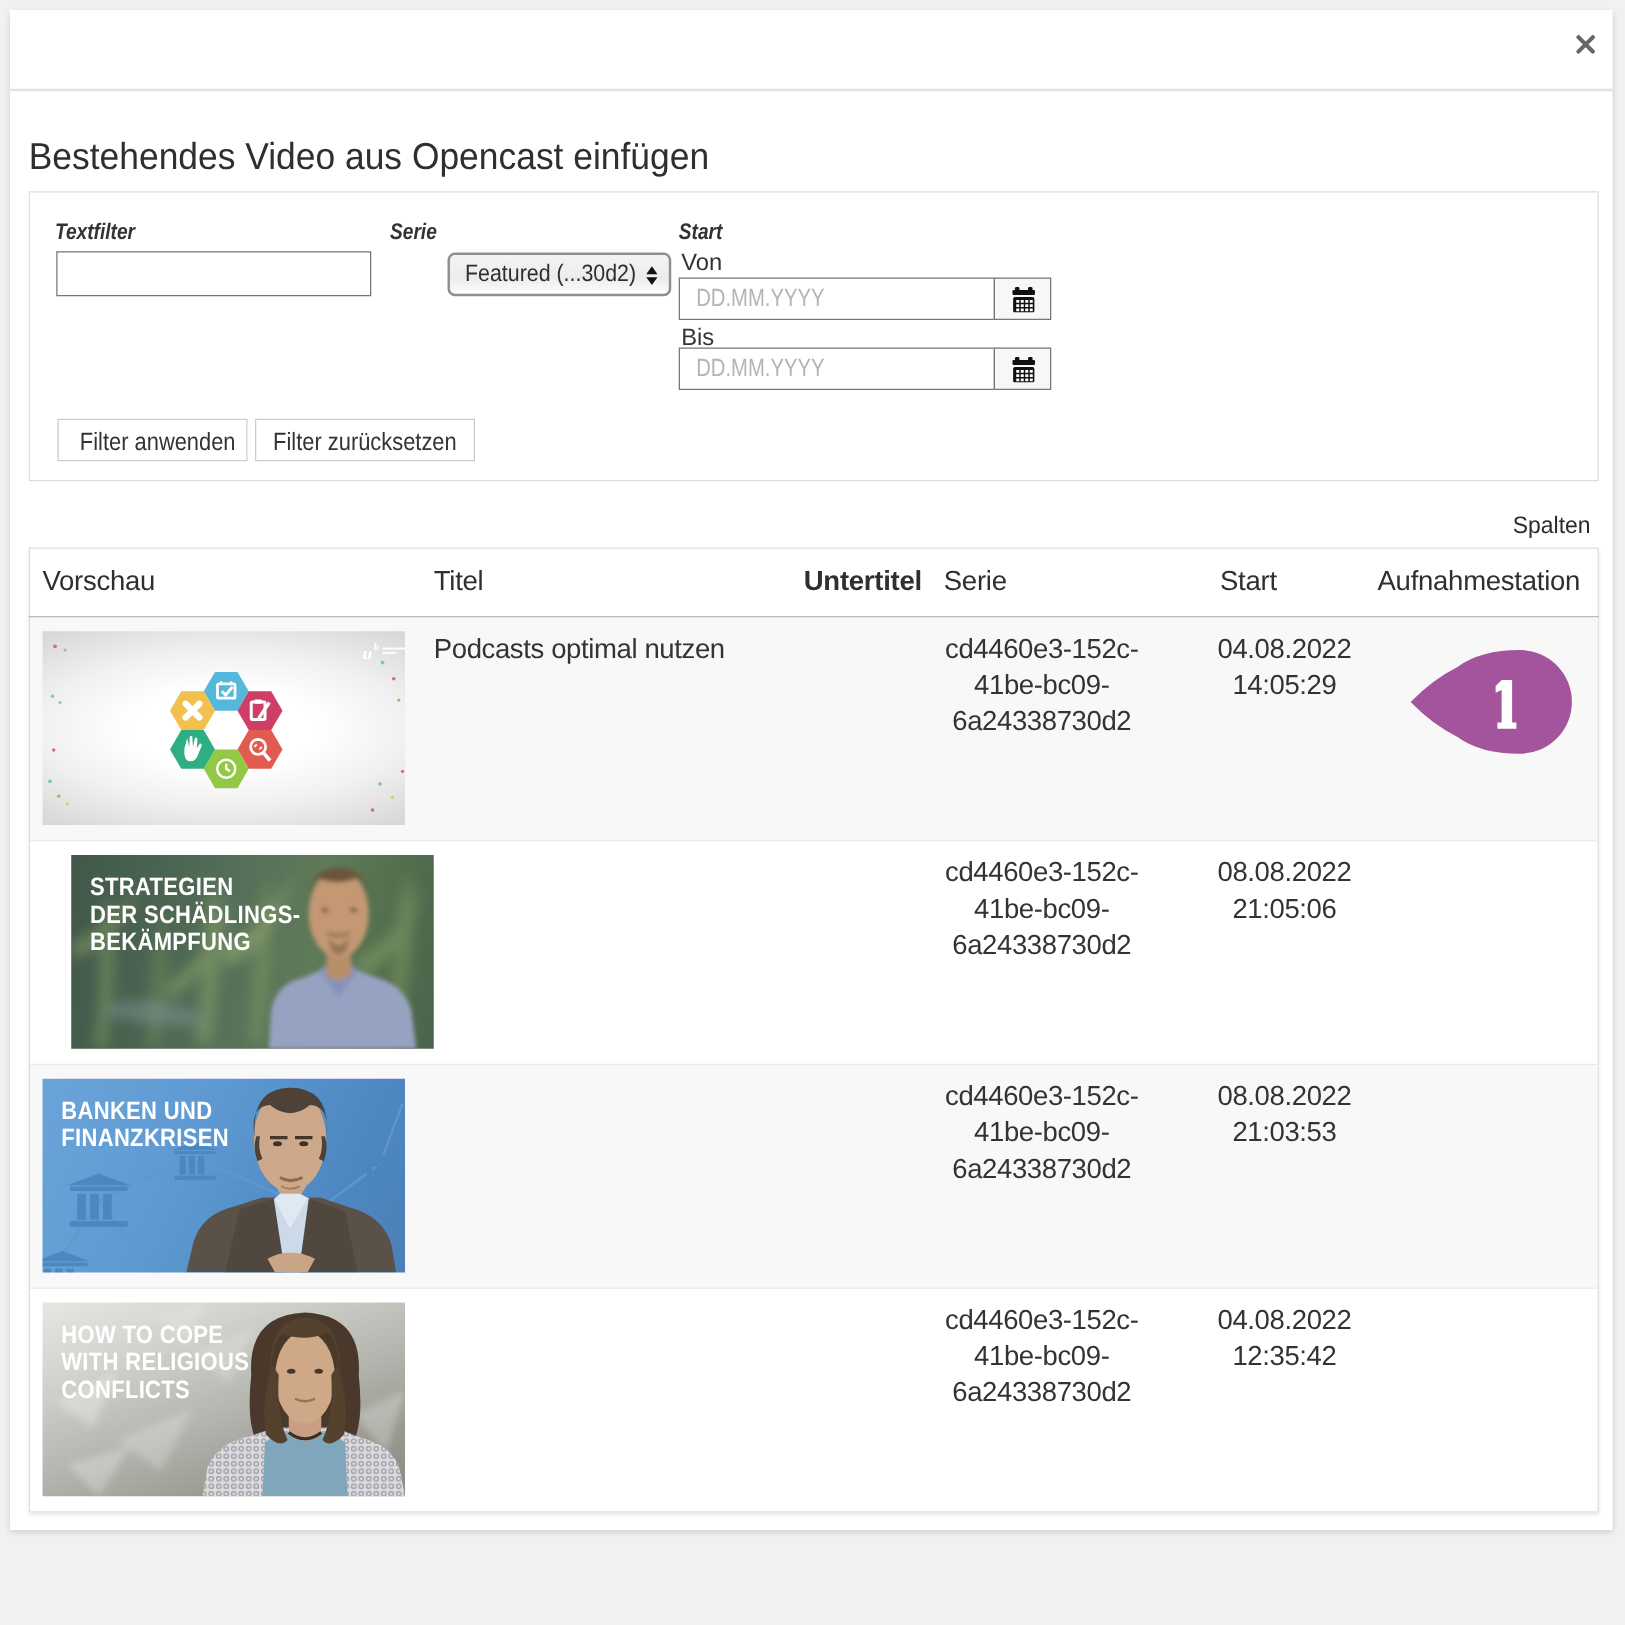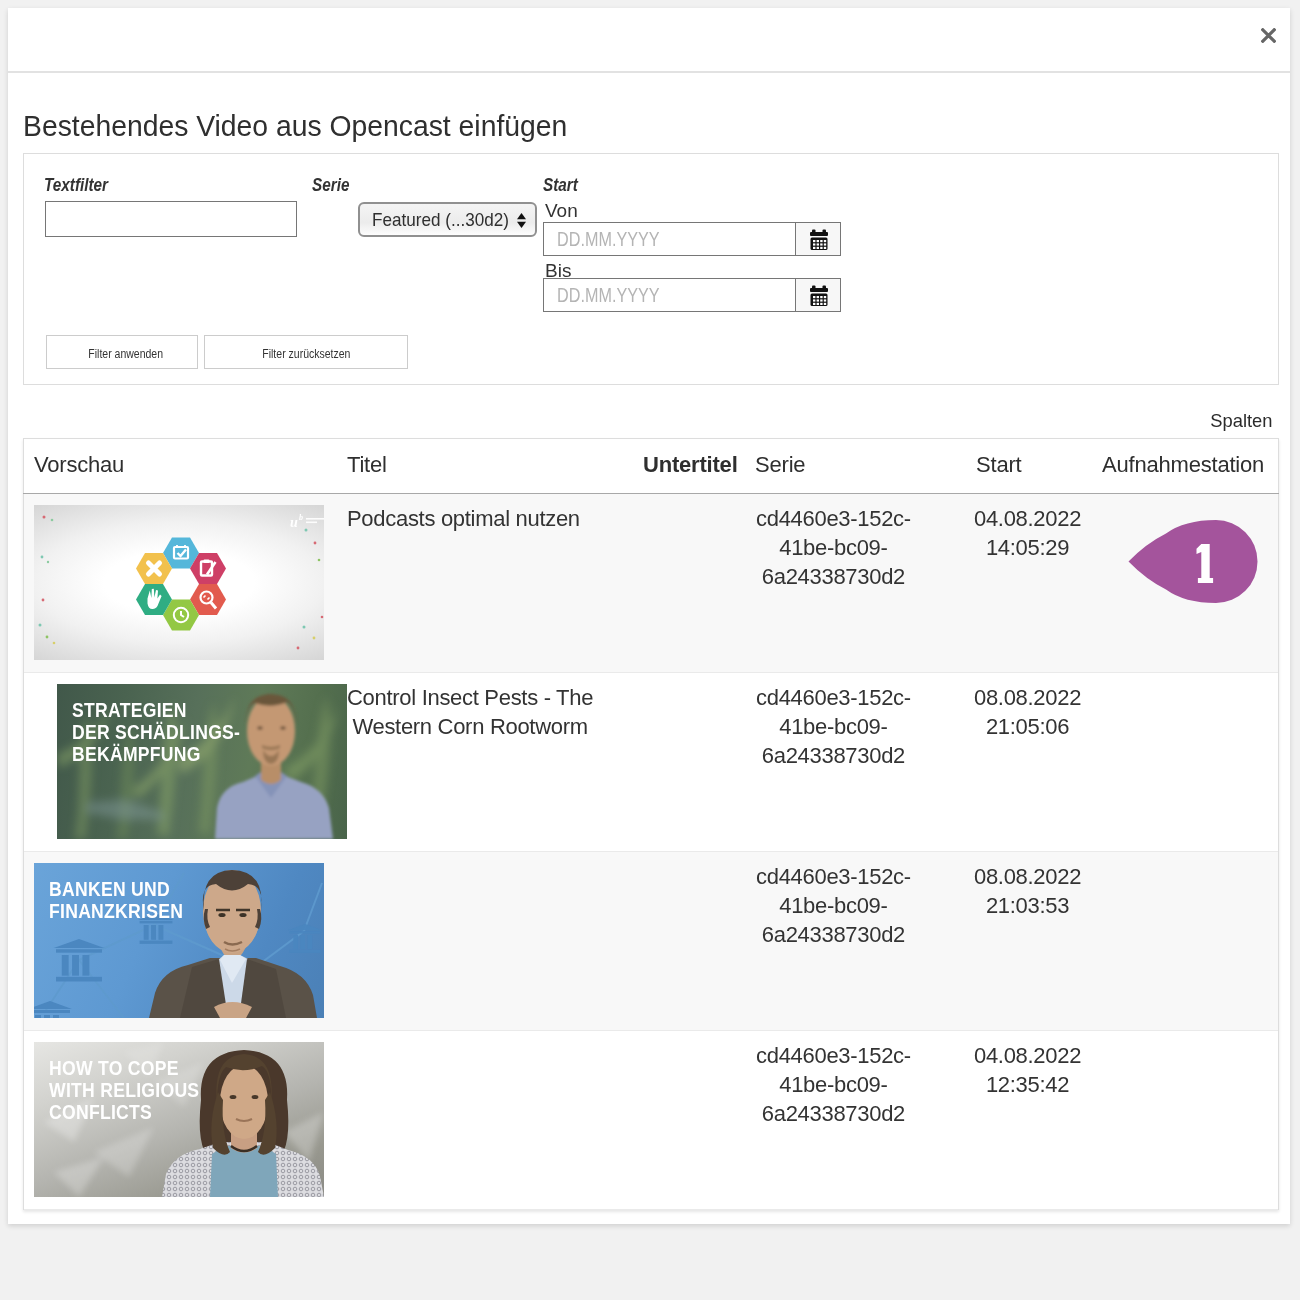--- a/index.html
+++ b/index.html
@@ -8,21 +8,21 @@
 .modal { position:absolute; left:8px; top:8px; width:1282px; height:1216px; background:#fff; box-shadow:0 2px 5px rgba(0,0,0,0.14); }
 .hdr-divider { position:absolute; left:8px; top:71px; width:1282px; height:1.5px; background:#e2e2e2; }
 .close-x { position:absolute; left:1261px; top:28px; }
 h1.title { position:absolute; left:23px; top:109px; font-size:30px; font-weight:400; color:#2f2f2f; transform:scaleX(0.944); transform-origin:0 0; white-space:nowrap; }
 .filterbox { position:absolute; left:23px; top:153px; width:1256px; height:232px; border:1px solid #ddd; background:#fff; }
 .flabel { position:absolute; font-size:18px; font-style:italic; font-weight:bold; color:#333; transform:scaleX(0.85); transform-origin:0 0; white-space:nowrap; }
 .slabel { position:absolute; font-size:19px; color:#333; }
 .tinput { position:absolute; border:1px solid #767676; background:#fff; }
 .selectbox { position:absolute; left:313px; top:202px; width:179px; height:35px; border:2px solid #909090; border-radius:6px; background:linear-gradient(#f4f4f4,#ececec 60%,#fdfdfd); font-size:19px; color:#2f2f2f; line-height:32px; padding-left:12px;margin-left:45px; }
 .selectbox .stxt { display:inline-block; transform:scaleX(0.9); transform-origin:0 50%; }
-.btn { position:absolute; border:1px solid #ccc; background:#fff; font-size:12px; color:#333; text-align:center; }
+.btn { position:absolute; border:1px solid #ccc; background:#fff; font-size:20px; color:#333; text-align:center; }
 .btn span { display:inline-block; transform:scaleX(0.875); transform-origin:50% 50%; white-space:nowrap; }
 .placeholder { color:#b4b4b4; font-size:20px; display:inline-block; transform:scaleX(0.81); transform-origin:0 0; white-space:nowrap; }
 .calbtn { position:absolute; border:1px solid #767676; border-left:1px solid #767676; background:#f7f7f7; }
 .spalten { position:absolute; font-size:19px; color:#2b2b2b; transform:scaleX(0.965); transform-origin:100% 0; }
 .tablebox { position:absolute; left:23px; top:438px; width:1256px; height:772px; border:1px solid #ddd; background:#fff; box-shadow:0 2px 3px rgba(0,0,0,0.10); }
 .th { position:absolute; font-size:22px; color:#2f2f2f; letter-spacing:-0.2px; }
 .thead-line { position:absolute; left:23px; top:493px; width:1256px; height:1px; background:#a8a8a8; }
 .row { position:absolute; left:24px; width:1254px; height:179px; border-bottom:1px solid #eaeaea; }
 .row.odd { background:#f8f8f8; }
 .cell { position:absolute; font-size:22px; line-height:29px; color:#333; letter-spacing:-0.3px;text-align:center; }
@@ -95,21 +95,21 @@
         <rect x="11.2" y="14.4" width="2.4" height="2.2"></rect>
         <rect x="14.8" y="14.4" width="2.4" height="2.2"></rect>
       <rect x="4" y="17.8" width="2.4" height="2.2"></rect>
         <rect x="7.6" y="17.8" width="2.4" height="2.2"></rect>
         <rect x="11.2" y="17.8" width="2.4" height="2.2"></rect>
         <rect x="14.8" y="17.8" width="2.4" height="2.2"></rect>
     </g>
   </svg>
 </div>
 <div class="btn" style="left:46px; top:335px; width:152px; height:34px; line-height:37px;"><span style="position:relative;left:4px;">Filter anwenden</span></div>
-<div class="btn" style="left:204px; top:335px; width:204px; height:34px; line-height:37px;"><span>Filter zurücksetzen</span></div>
+<div class="btn" style="left:204px; top:335px; width:176px; height:34px; line-height:37px;"><span>Filter zurücksetzen</span></div>
 
 <div class="spalten" style="right:28px; top:410px;">Spalten</div>
 
 <div class="tablebox"></div>
 <div class="th" style="left:34px; top:452px;">Vorschau</div>
 <div class="th" style="left:347px; top:452px;">Titel</div>
 <div class="th" style="left:643px; top:452px;font-weight:bold;">Untertitel</div>
 <div class="th" style="left:755px; top:452px;">Serie</div>
 <div class="th" style="left:976px; top:452px;">Start</div>
 <div class="th" style="left:1102px; top:452px;">Aufnahmestation</div>
@@ -223,21 +223,20 @@
         <ellipse cx="214" cy="47" rx="24" ry="35" fill="#c49873"></ellipse>
         <path d="M189 42 Q187 11 214 10 Q241 11 239 42 Q239 22 230 18 Q214 25 198 19 Q189 22 189 42 Z" fill="#6b563a"></path>
         <ellipse cx="203" cy="44" rx="2.8" ry="1.8" fill="#5a452f" opacity="0.85"></ellipse>
         <ellipse cx="226" cy="44" rx="2.8" ry="1.8" fill="#5a452f" opacity="0.85"></ellipse>
         <path d="M205 61 Q214 65 223 61 L223 64 Q214 68 205 64 Z" fill="#8a6b4a" opacity="0.8"></path>
         <path d="M206 66 Q206 79 214 80 Q222 79 222 66 Q218 72 214 72 Q210 72 206 66 Z" fill="#8a6b4a" opacity="0.75"></path>
       </g>
     </svg>
     <div class="ttext">STRATEGIEN<br>DER SCHÄDLINGS-<br>BEKÄMPFUNG</div>
   </div>
-  <div class="cell" style="left:323px; top:10px;">Control Insect Pests - The<br>Western Corn Rootworm</div>
   <div class="cell" style="left:732px; top:10px;">cd4460e3-152c-<br>41be-bc09-<br>6a24338730d2</div>
   <div class="cell" style="left:950px; top:10px;">08.08.2022<br>21:05:06</div>
 </div>
 
 <div class="row odd" style="top:852px;">
   <div class="thumb" id="thumb3" style="background:linear-gradient(115deg,#6aa4d9 0%,#5e99d2 40%,#4f88c2 75%,#4b80b6 100%);">
     <svg width="290" height="155" viewBox="0 0 290 155" style="position:absolute;left:0;top:0;">
       <defs>
         <g id="bank" fill="#4a86bf">
           <polygon points="0,-14 22,-6 -22,-6"></polygon>

